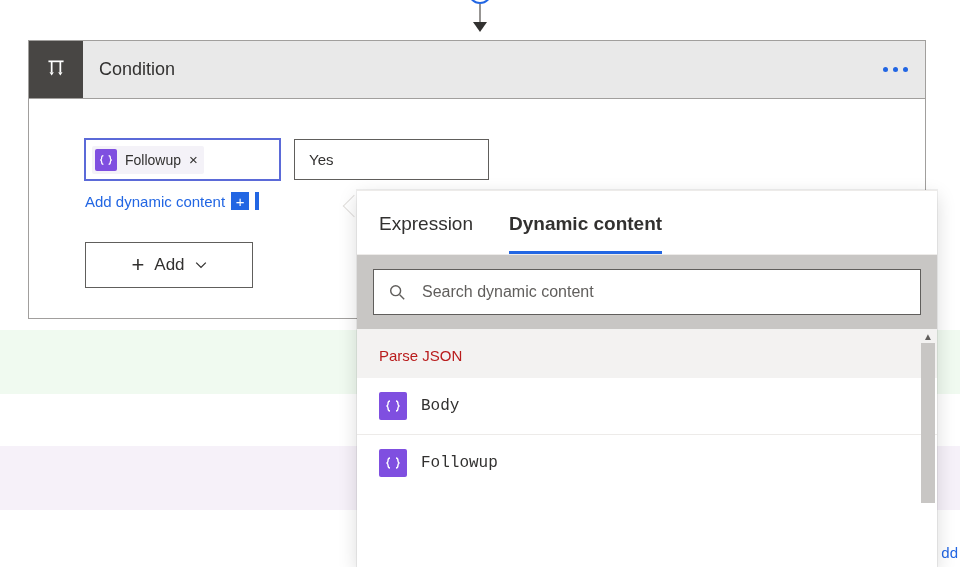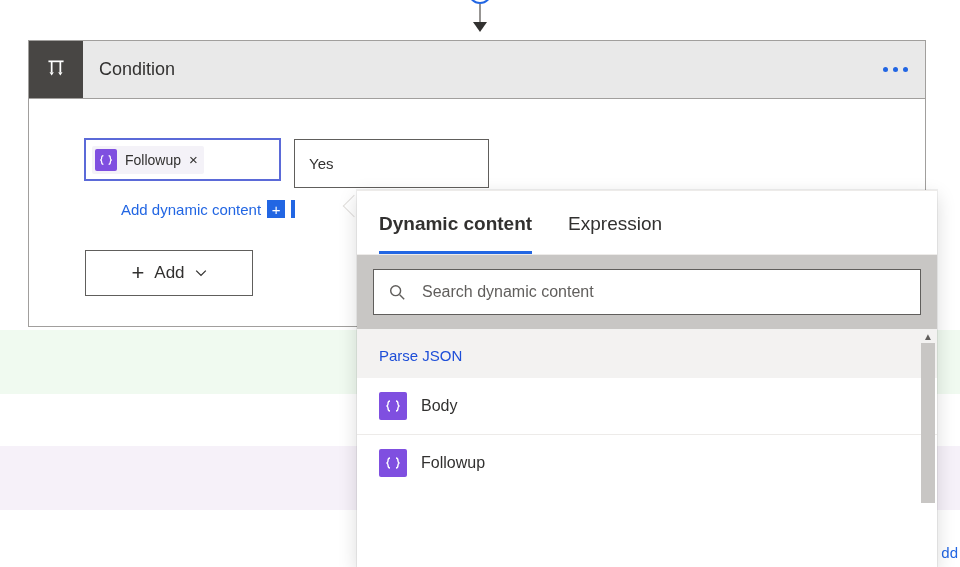--- a/index.html
+++ b/index.html
@@ -118,37 +118,36 @@
     width: 195px; height: 41px;
     border: 1px solid #605e5c;
     background: #fff;
     display:flex; align-items:center; justify-content:space-between;
     padding: 0 14px;
     cursor:pointer;
   }
   .chevron-down { color:#323130; }
 
   .text-field {
-    width: 195px; height: 49px;
+    width: 195px; height: 41px;
     border: 1px solid #605e5c;
     background:#fff;
     display:flex; align-items:center;
     padding: 0 14px;
   }
 
   .add-dc-row {
     margin-top: 12px;
     display:flex; align-items:center;
     gap: 6px;
   }
   .add-dc-link {
     color: #2266e3;
     font-size: 15px;
     cursor:pointer;
-    margin-left:36px;
   }
   .plus-badge {
     width: 18px; height: 18px; background:#2266e3; color:#fff;
     display:flex; align-items:center; justify-content:center;
     font-size: 15px; line-height:1;
   }
   .plus-badge-cursor {
     width: 4px; height: 18px; background:#2266e3;
   }
 
@@ -240,28 +239,29 @@
   .search-glyph { color:#605e5c; font-size:17px; }
 
   .dc-list {
     flex:1;
     overflow:auto;
     position:relative;
   }
   .dc-group-header {
     background:#f3f2f1;
     font-size:15px;
-    color:#1d4ed8;
+    color:#b91c1c;
     padding: 18px 22px 14px 22px;
   }
   .dc-item {
     display:flex; align-items:center;
     gap: 14px;
     padding: 14px 22px;
     cursor:pointer;
+    font-family:Liberation Mono, monospace;
   }
   .dc-item + .dc-item { border-top:1px solid #edebe9; margin-top:0; }
   .dc-item-icon {
     width: 28px; height:28px; background:#7f4fe0; border-radius:2px;
     display:flex; align-items:center; justify-content:center; color:#fff;
   }
   .dc-item-label { font-size:16px; }
   .dc-scrollbar-up {
     position:absolute;
     right:2px; top:0;
@@ -352,22 +352,22 @@
               <path d="M1 2 L7 8 L13 2"></path>
             </svg>
         </span>
       </div>
     </div>
   </div>
 
   <div class="dc-pointer"></div>
   <div class="dc-panel">
     <div class="dc-tabs">
+      <div class="dc-tab">Expression</div>
       <div class="dc-tab active">Dynamic content</div>
-      <div class="dc-tab">Expression</div>
     </div>
     <div class="dc-search-wrap">
       <div class="dc-search">
         <span class="search-glyph">
           <svg width="18" height="18" viewBox="0 0 20 20" fill="none" stroke="#605e5c" stroke-width="1.6">
             <circle cx="8.5" cy="8.5" r="5.5"></circle>
               <path d="M13 13 L18 18"></path>
           </svg>
         </span>
         <input type="text" placeholder="Search dynamic content" style="">

